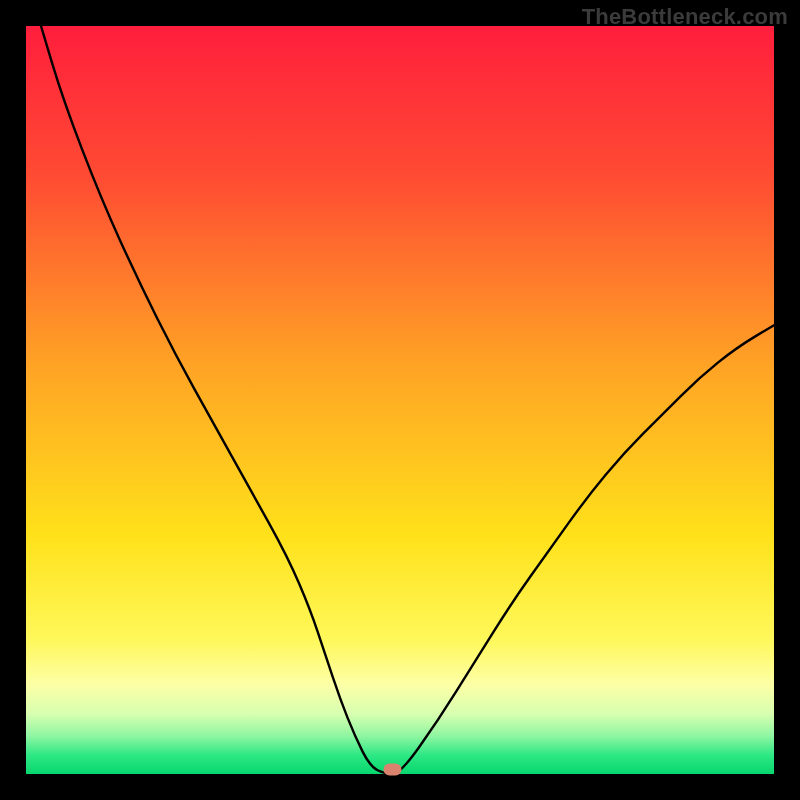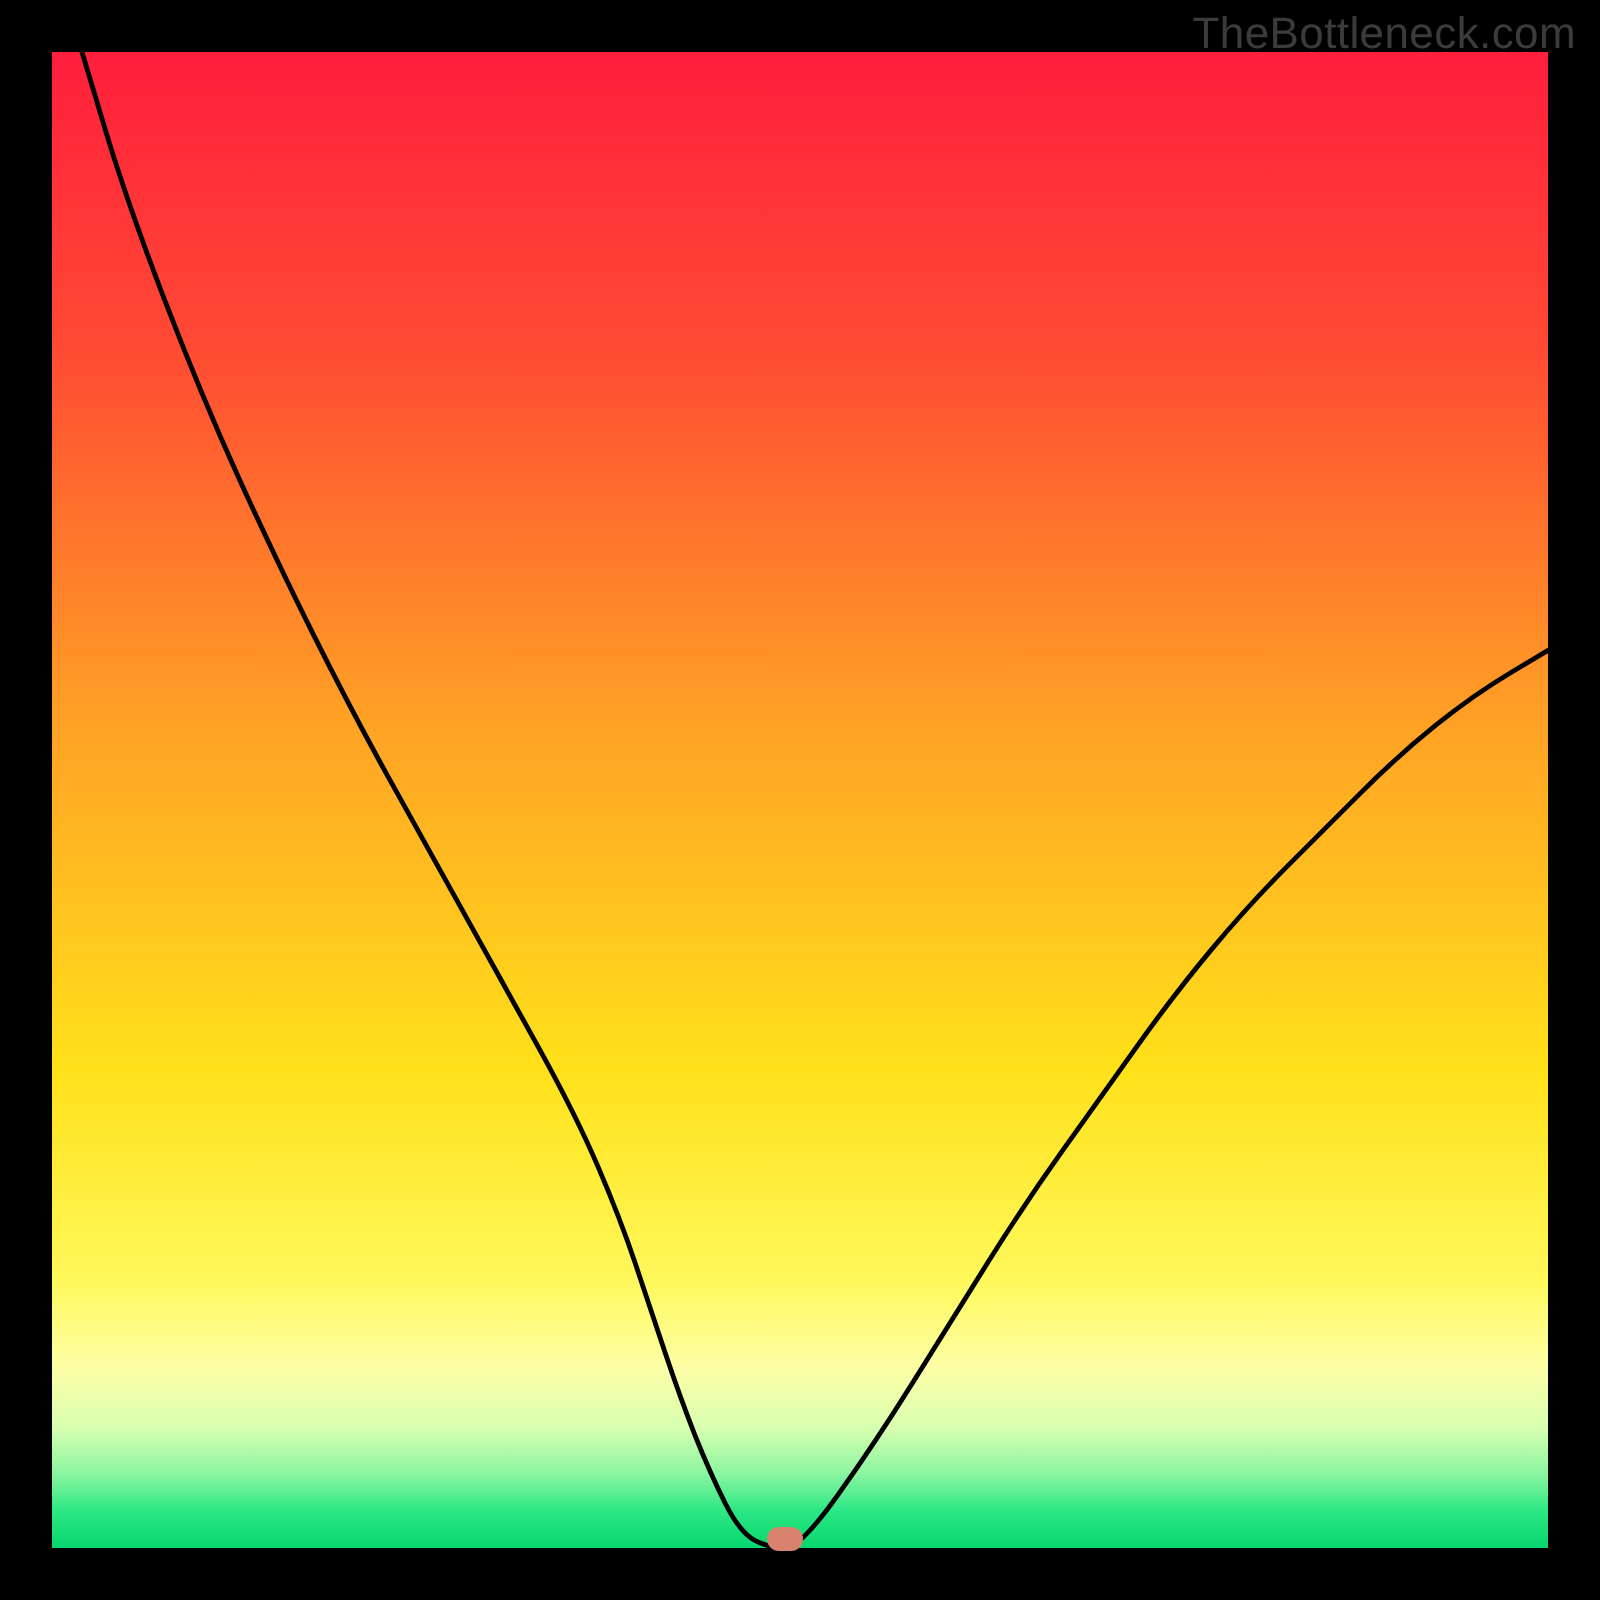--- a/index.html
+++ b/index.html
@@ -16,21 +16,21 @@
     width: 800px;
     height: 800px;
     background: #000;
   }
   .watermark {
     position: absolute;
     top: 4px;
     right: 12px;
     color: #3b3b3b;
     font-size: 22px;
-    font-weight: 400;
+    font-weight: 700;
     letter-spacing: 0.2px;
     user-select: none;
   }
   svg {
     display: block;
   }
 </style>
 </head>
 <body>
 

